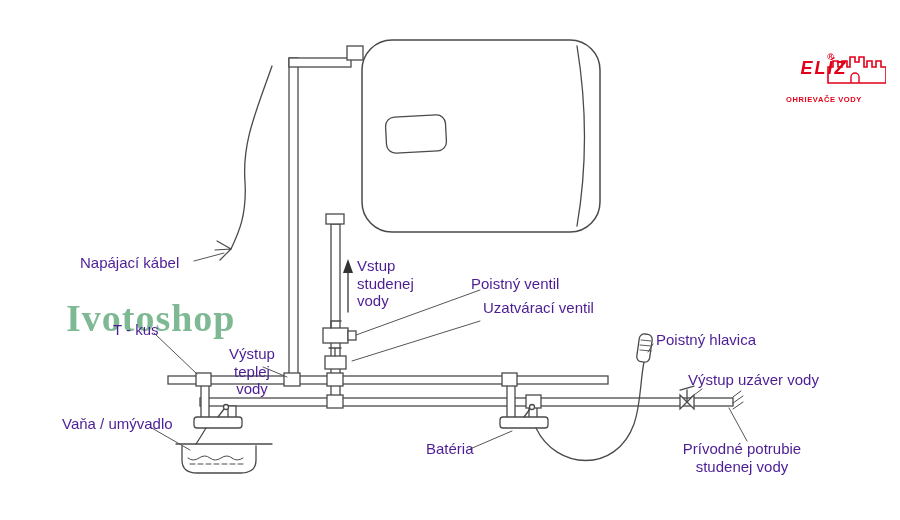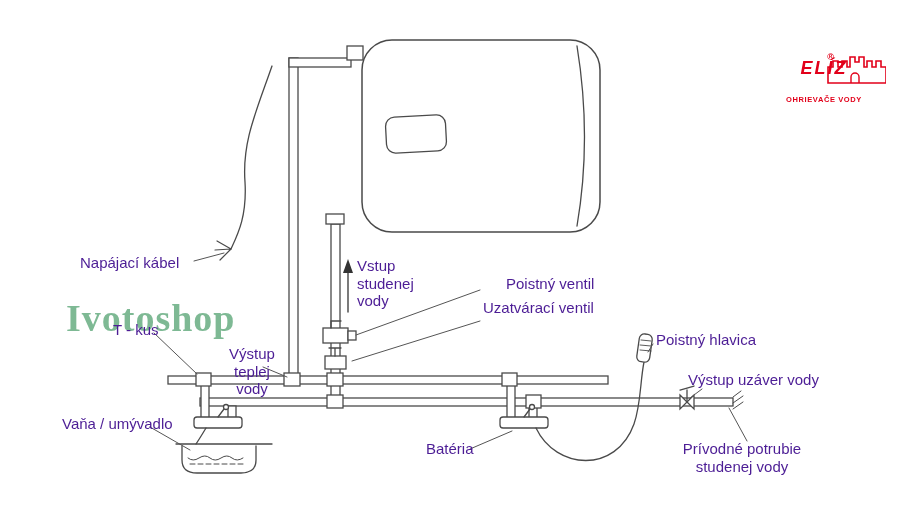--- a/index.html
+++ b/index.html
@@ -153,21 +153,21 @@
     </g>
   </svg>
 
   <div class="label" style="left:80px;top:254px;">Napájací kábel</div>
   <div class="label center" style="left:222px;top:313px;width:60px;margin-top:32px;">Výstup
 teplej
 vody</div>
   <div class="label" style="left:357px;top:257px;">Vstup
 studenej
 vody</div>
-  <div class="label" style="left:506px;top:275px;">Poistný ventil</div>
+  <div class="label" style="left:471px;top:275px;">Poistný ventil</div>
   <div class="label" style="left:483px;top:299px;">Uzatvárací ventil</div>
   <div class="label" style="left:113px;top:321px;">T - kus</div>
   <div class="label" style="left:62px;top:415px;">Vaňa / umývadlo</div>
   <div class="label" style="left:426px;top:440px;">Batéria</div>
   <div class="label" style="left:656px;top:331px;">Poistný hlavica</div>
   <div class="label" style="left:688px;top:371px;">Výstup uzáver vody</div>
   <div class="label center" style="left:660px;top:440px;width:164px;">Prívodné potrubie
 studenej vody</div>
 
   <div class="logo">

